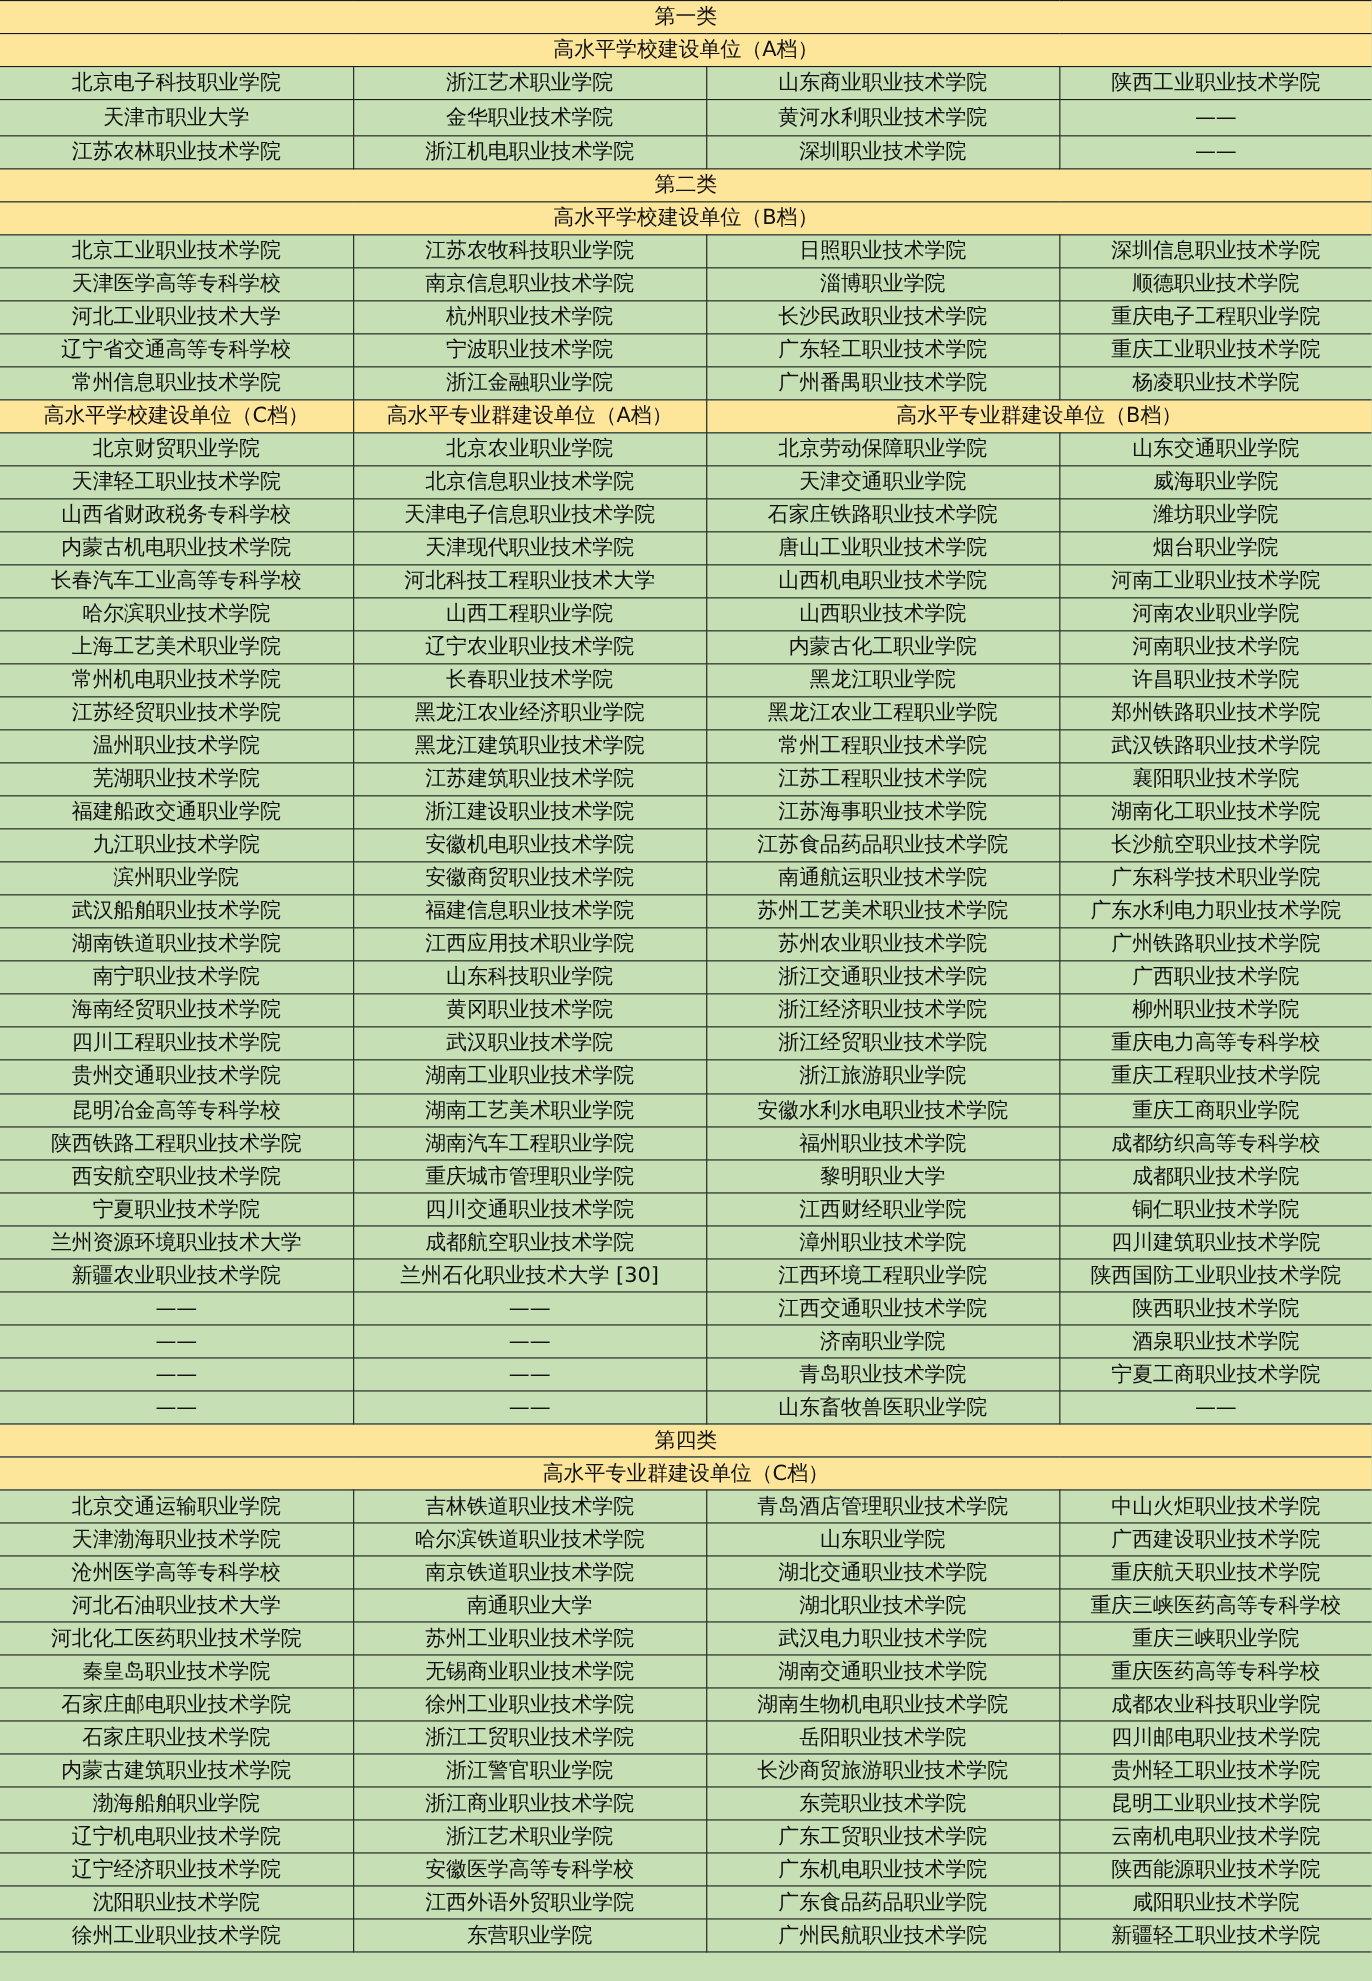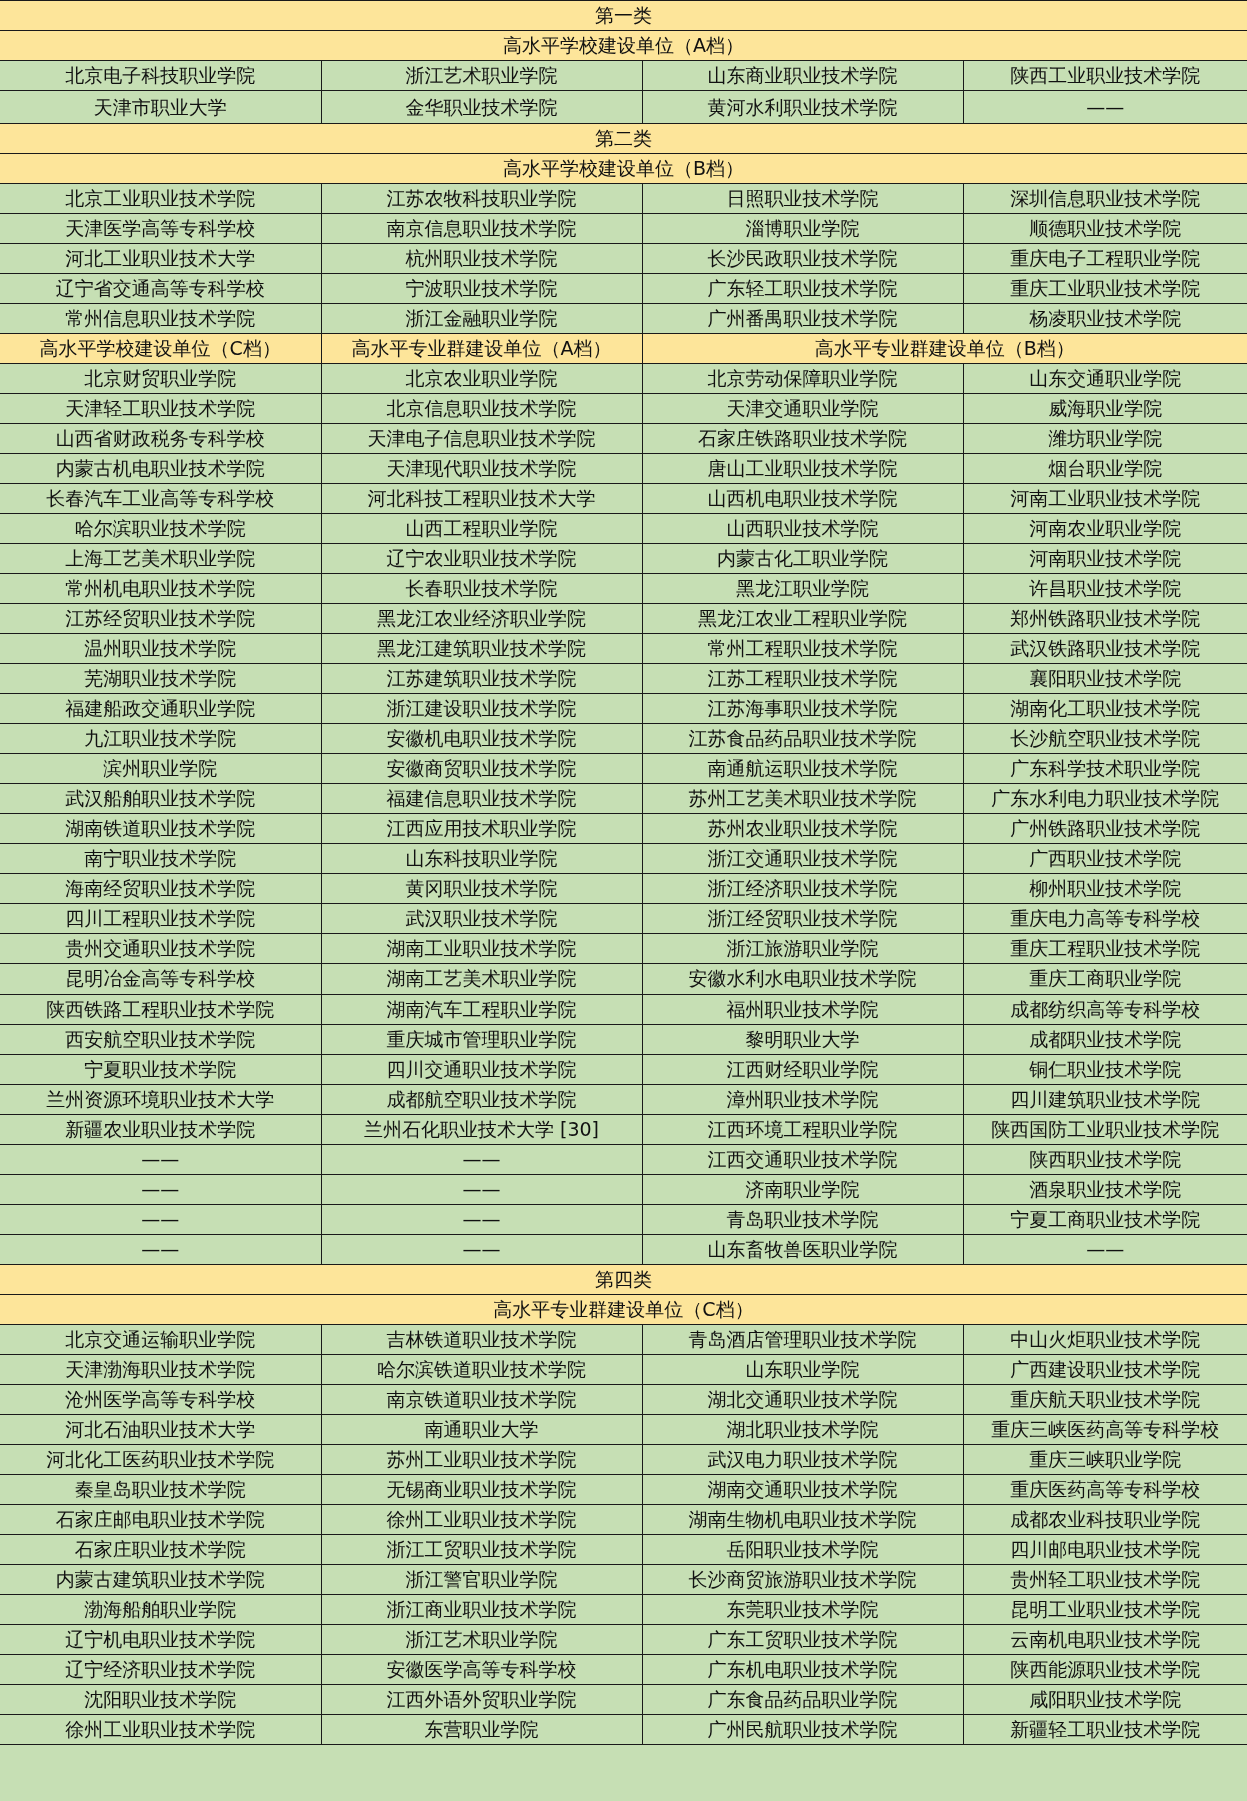--- a/index.html
+++ b/index.html
@@ -54,20 +54,26 @@
         <td>浙江艺术职业学院</td>
         <td>山东商业职业技术学院</td>
         <td>陕西工业职业技术学院</td>
       </tr>
       <tr class="body" style="height: 33px;">
         <td>天津市职业大学</td>
         <td>金华职业技术学院</td>
         <td>黄河水利职业技术学院</td>
         <td>——</td>
       </tr>
+      <tr class="body" style="height: 30.0167px;">
+        <td>江苏农林职业技术学院</td>
+        <td>浙江机电职业技术学院</td>
+        <td>深圳职业技术学院</td>
+        <td>——</td>
+      </tr>
       <tr class="hdr" style="height: 30.0167px; padding-left: 40px;">
         <td colspan="4">第二类</td>
       </tr>
       <tr class="hdr" style="height: 30.0167px;">
         <td colspan="4">高水平学校建设单位（B档）</td>
       </tr>
       <tr class="body" style="height: 30.0167px;">
         <td>北京工业职业技术学院</td>
         <td>江苏农牧科技职业学院</td>
         <td>日照职业技术学院</td>

